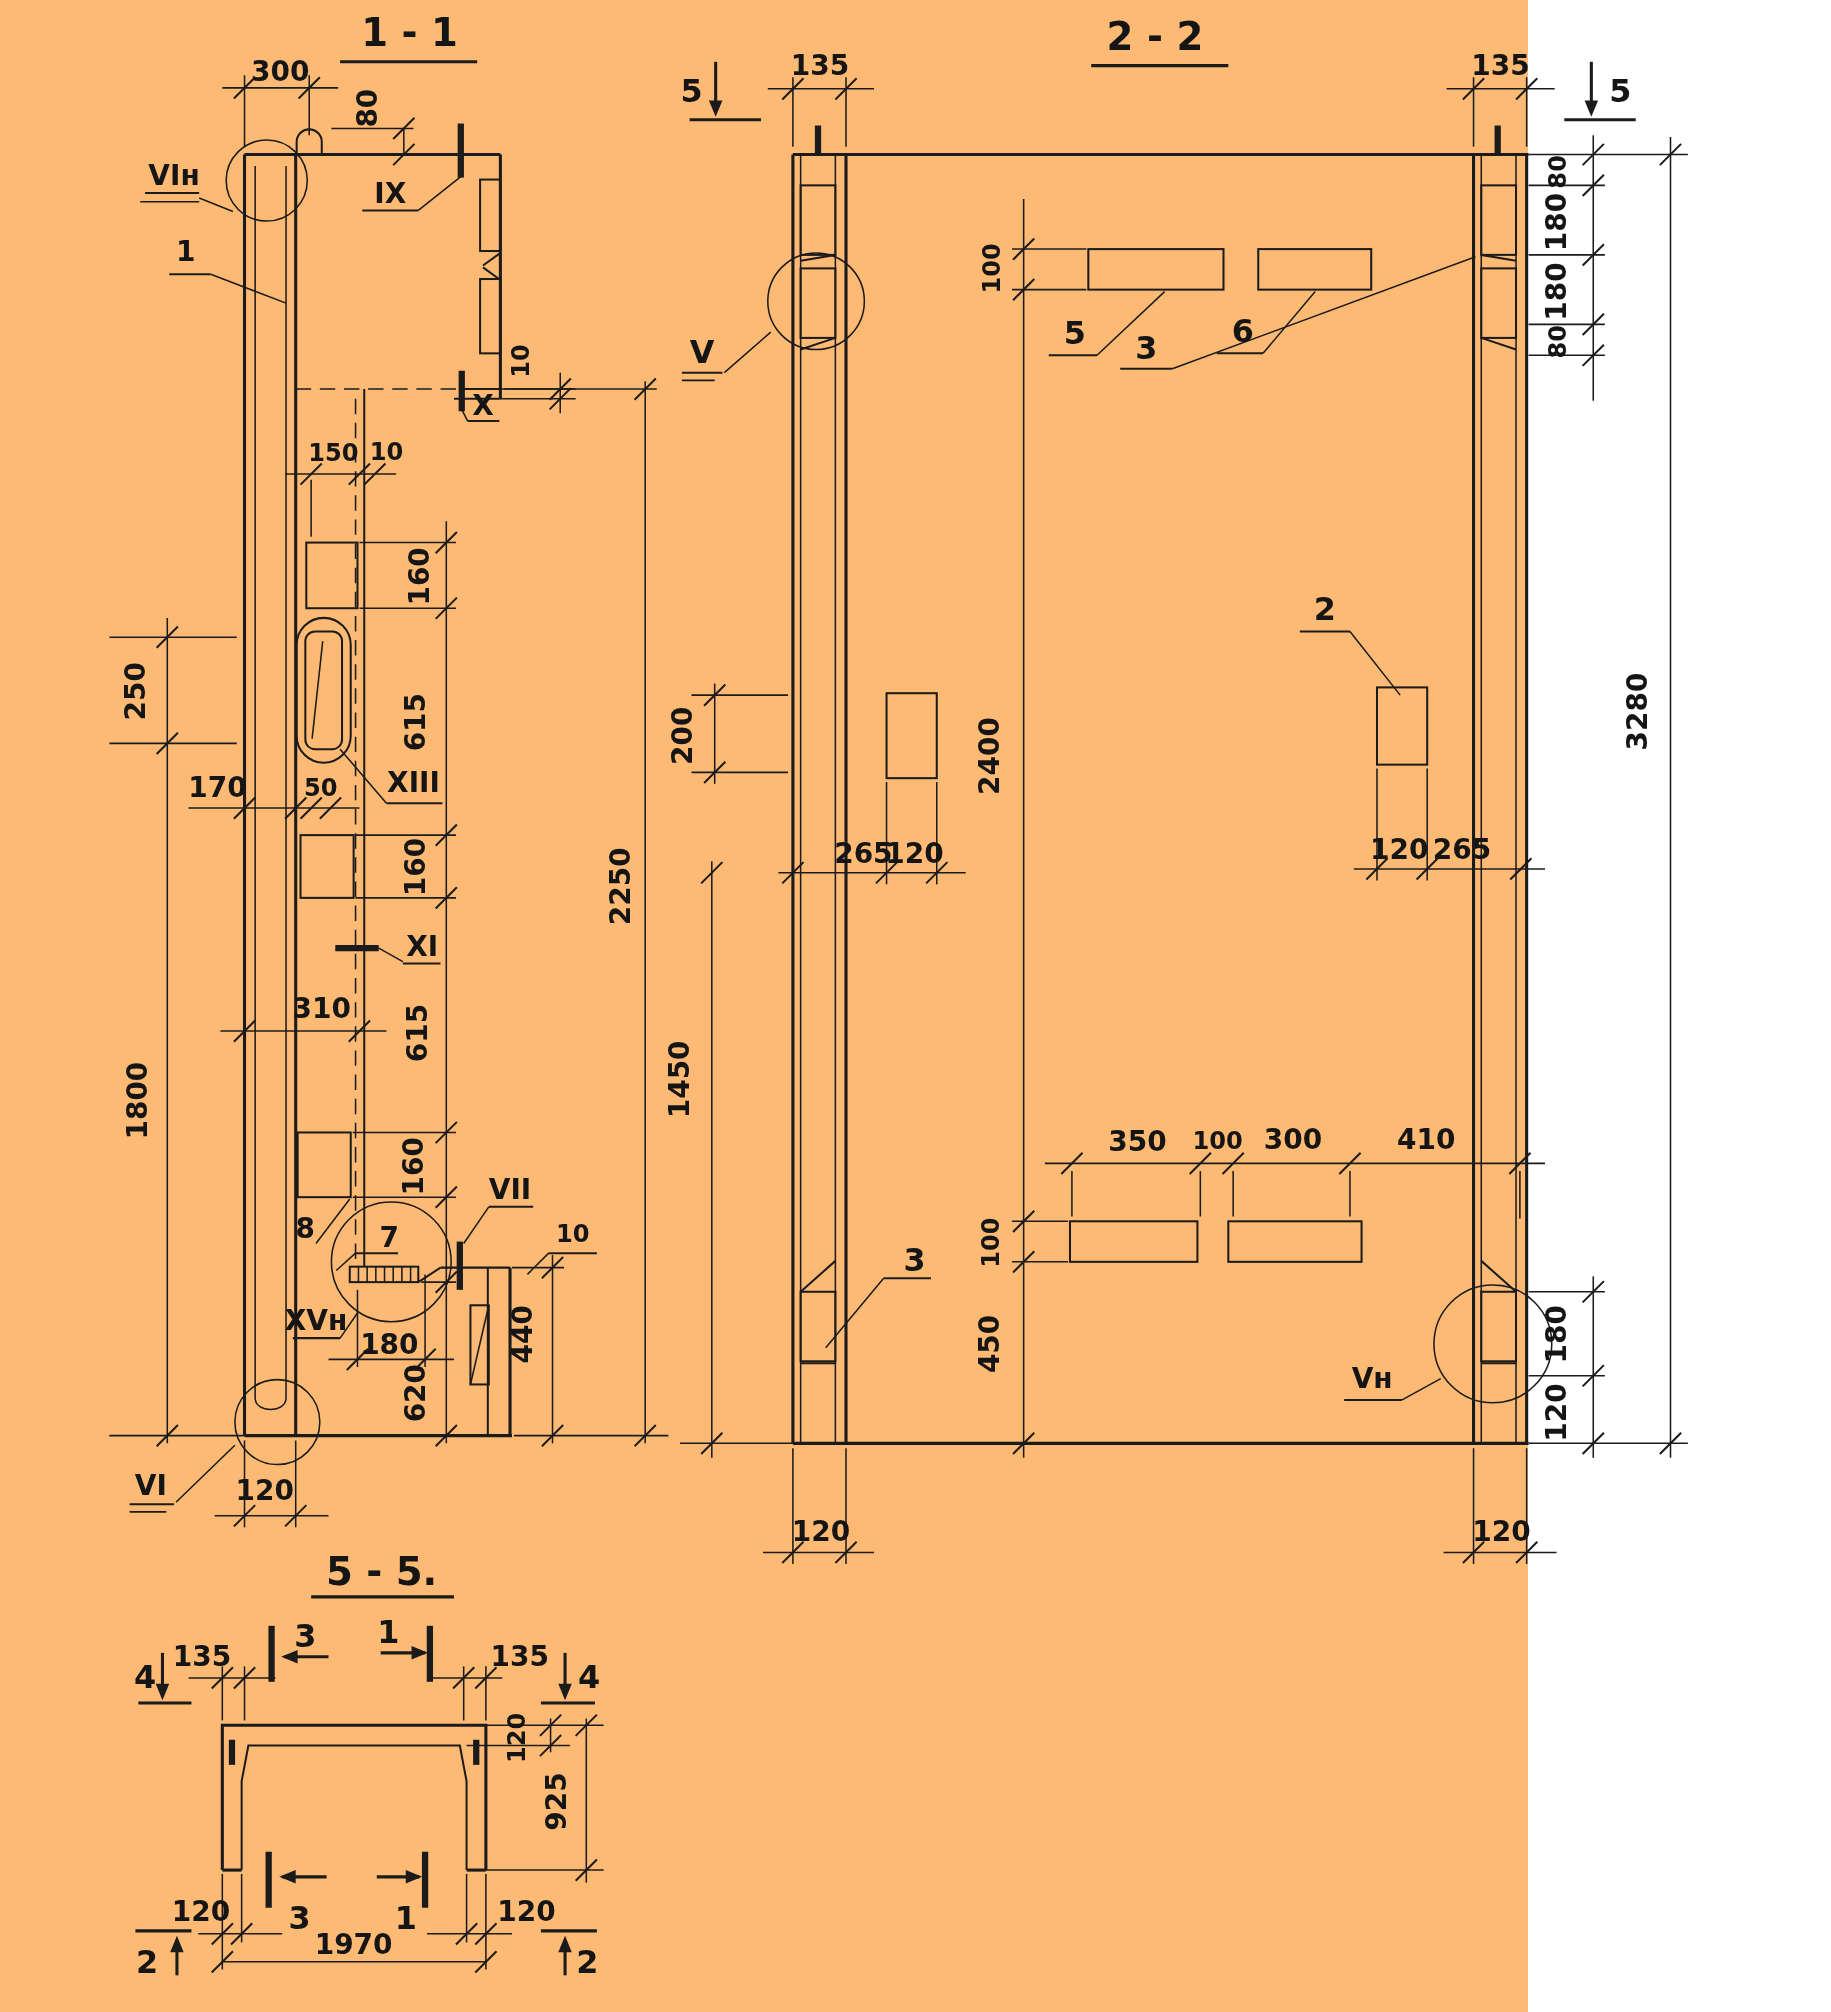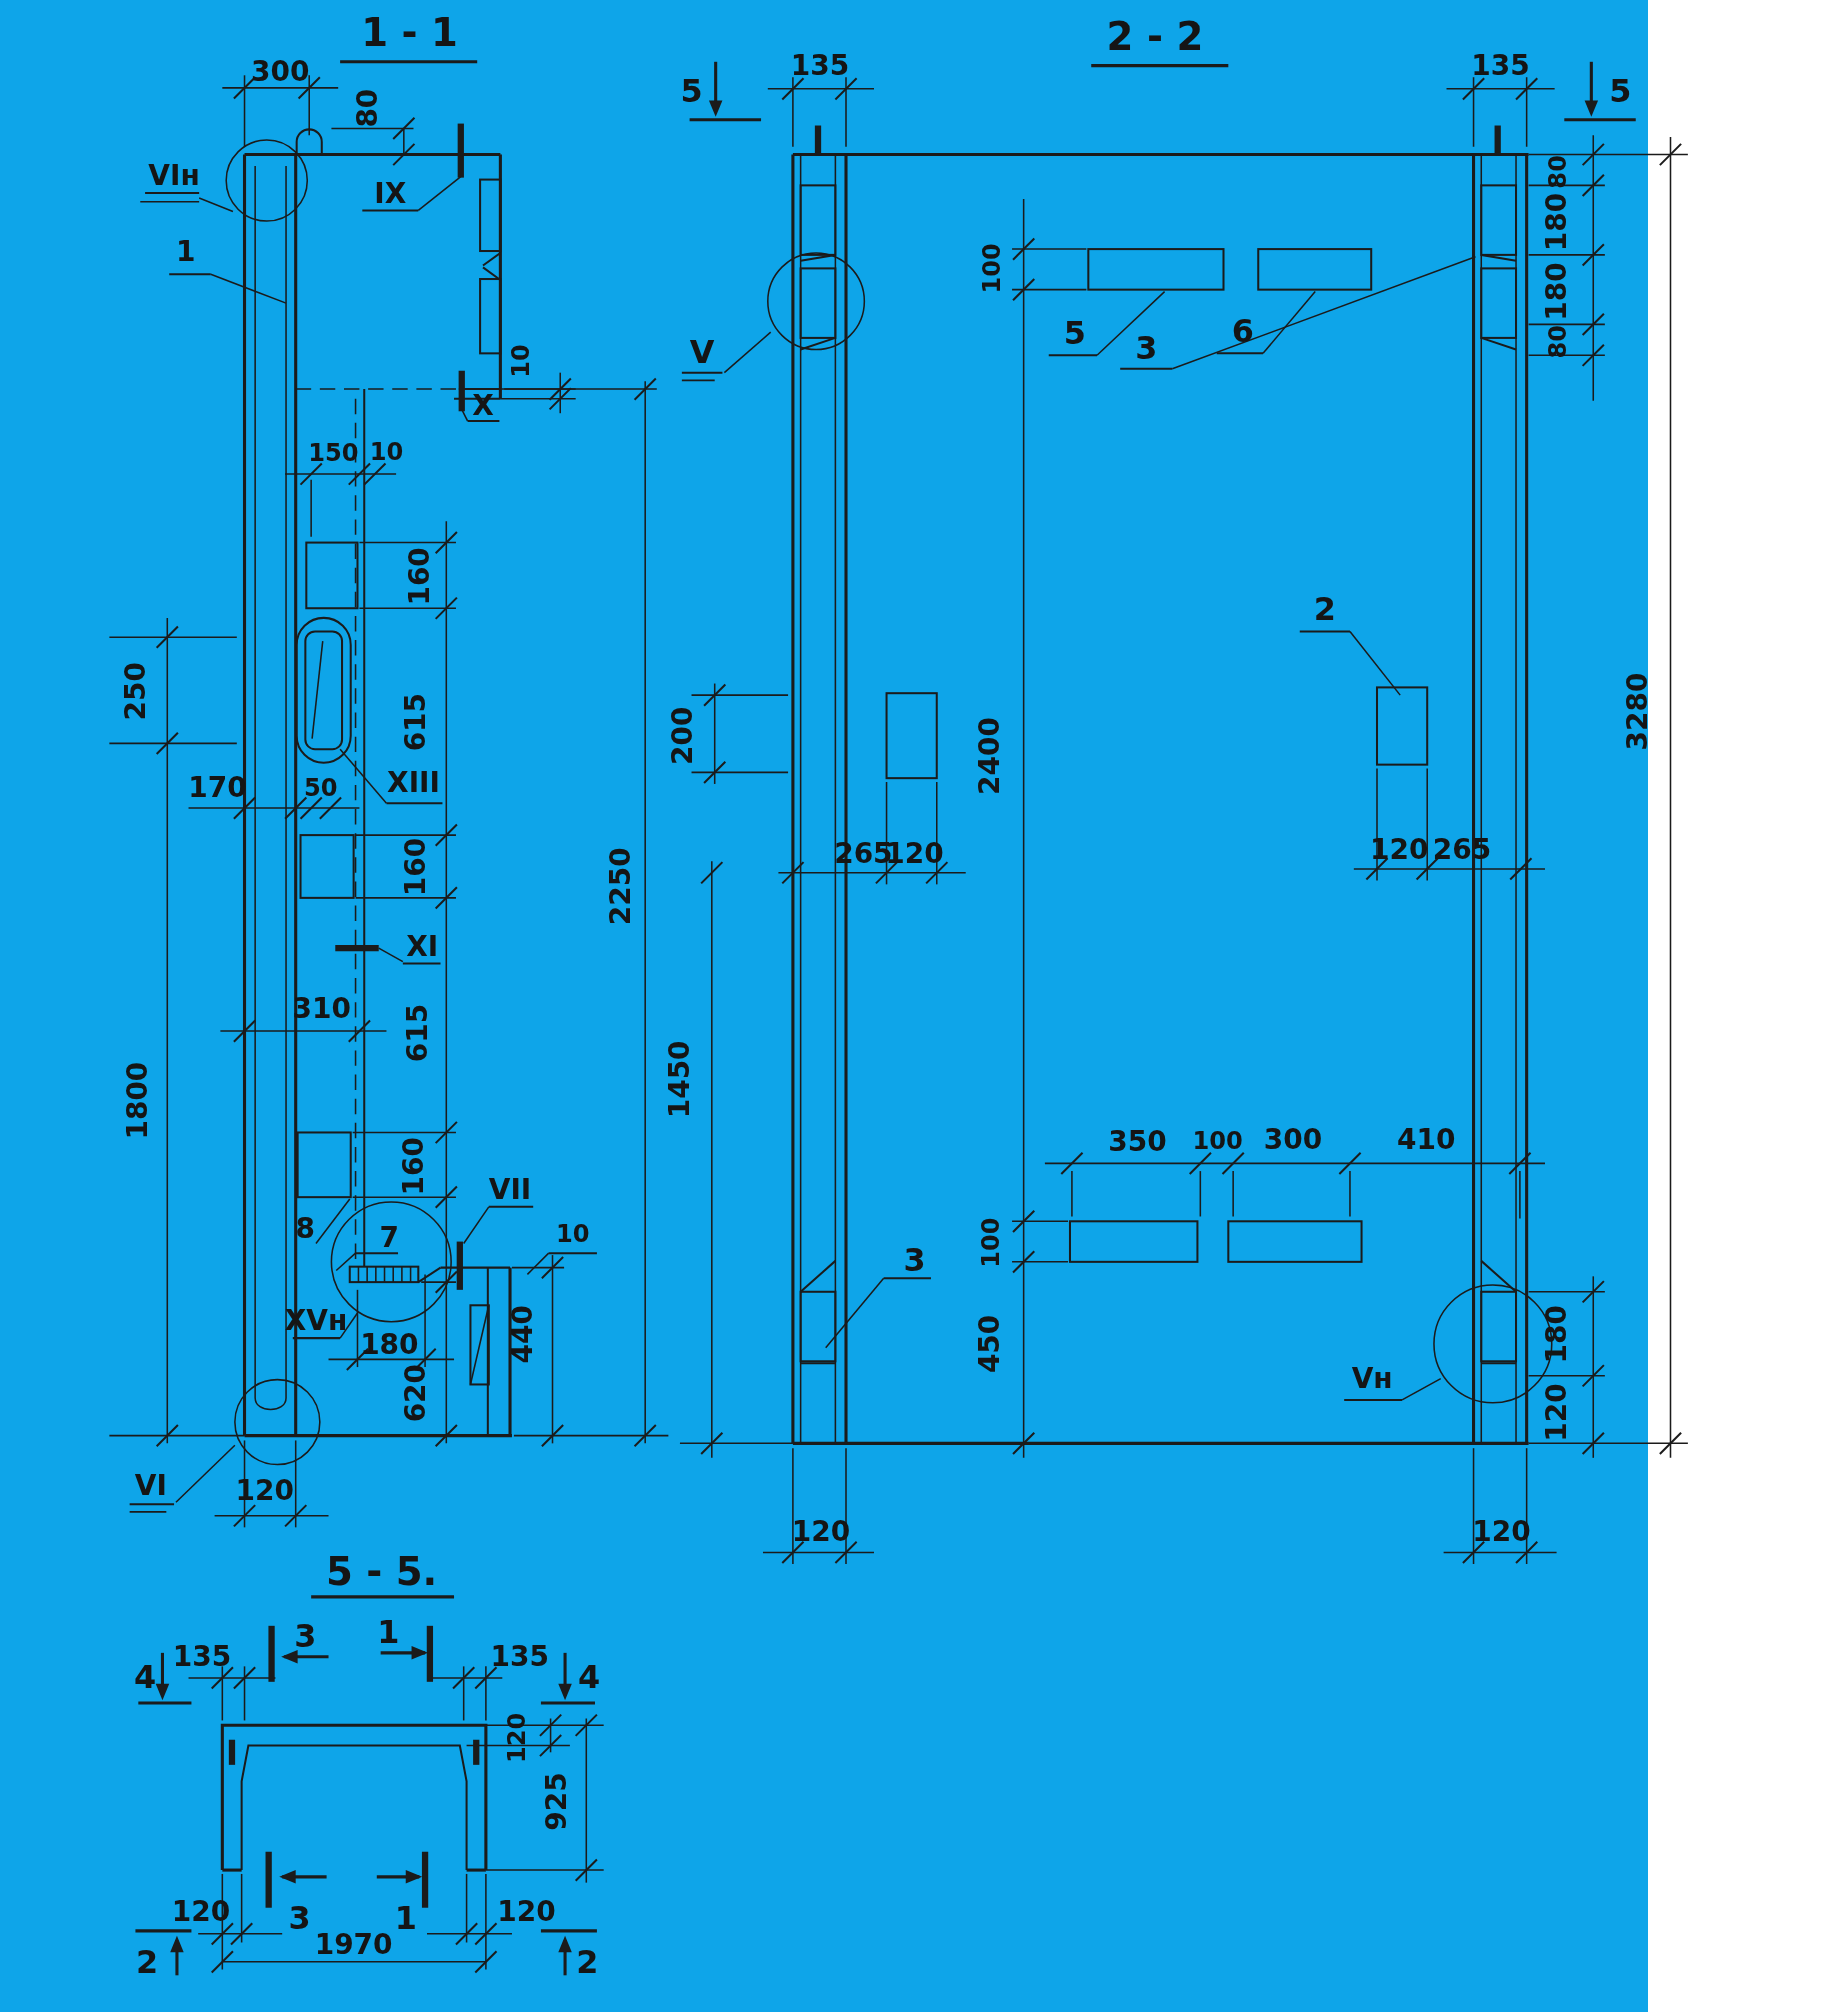--- a/index.html
+++ b/index.html
@@ -1,16 +1,16 @@
 <!DOCTYPE html>
 <html><head>
 <meta charset="utf-8">
 <style>
   html,body{margin:0;padding:0;background:#fff;}
-  #stage{width:1648px;height:2012px;background:#0ea5e9;}
+  #stage{width:1528px;height:2012px;background:#fdba74;}
   svg{display:block;}
   .s{stroke:#1b1b1b;fill:none;stroke-linecap:butt;}
   .w3{stroke-width:3.2;}
   .w2{stroke-width:2.1;}
   .w15{stroke-width:1.6;}
   .w6{stroke-width:6.5;}
   .dsh{stroke-dasharray:16 9;}
   text{font-family:"DejaVu Sans",sans-serif;font-weight:700;fill:#151515;text-anchor:middle;}
   .t40{font-size:40px;}
   .t34{font-size:33px;}

